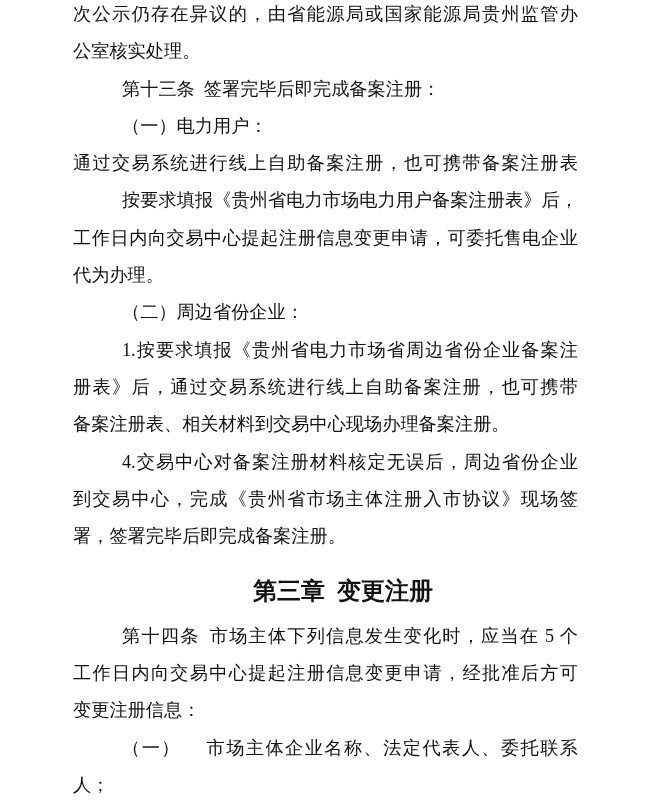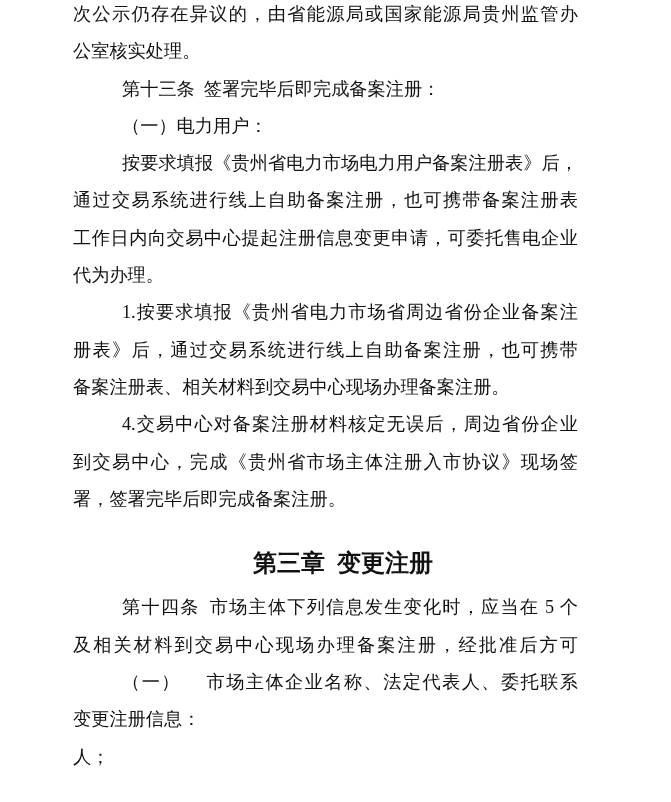--- a/index.html
+++ b/index.html
@@ -32,43 +32,44 @@
     text-justify: inter-character;
   }
   
   .in { text-indent: 49px; }
   
   .heading {
     font-weight: bold;
     font-size: 24px;
     height: 37.3px;
     line-height: 37.3px;
-    margin-top: 27px;
+    margin-top: 18px;
     margin-bottom: 7px;
     padding-left: 180px;
     text-align: left;
   }
 </style>
 </head>
 <body>
 
 <div class="doc">
   <div class="ln j">次公示仍存在异议的，由省能源局或国家能源局贵州监管办</div>
   <div class="ln">公室核实处理。</div>
   <div class="ln in">第十三条 签署完毕后即完成备案注册：</div>
   <div class="ln in">（一）电力用户：</div>
+  <div class="ln j">通过交易系统进行线上自助备案注册，也可携带备案注册表</div>
   <div class="ln in j">按要求填报《贵州省电力市场电力用户备案注册表》后，</div>
-  <div class="ln j">通过交易系统进行线上自助备案注册，也可携带备案注册表</div>
   <div class="ln j">工作日内向交易中心提起注册信息变更申请，可委托售电企业</div>
   <div class="ln">代为办理。</div>
+  <div class="ln in">（二）周边省份企业：</div>
   <div class="ln in j">1.按要求填报《贵州省电力市场省周边省份企业备案注</div>
   <div class="ln j">册表》后，通过交易系统进行线上自助备案注册，也可携带</div>
   <div class="ln">备案注册表、相关材料到交易中心现场办理备案注册。</div>
   <div class="ln in j">4.交易中心对备案注册材料核定无误后，周边省份企业</div>
   <div class="ln j">到交易中心，完成《贵州省市场主体注册入市协议》现场签</div>
   <div class="ln">署，签署完毕后即完成备案注册。</div>
   <div class="heading">第三章 变更注册</div>
   <div class="ln in j">第十四条 市场主体下列信息发生变化时，应当在 5 个</div>
-  <div class="ln j">及相关材料到交易中心现场办理备案注册，经批准后方可</div>
+  <div class="ln j">工作日内向交易中心提起注册信息变更申请，经批准后方可</div>
+  <div class="ln">变更注册信息：</div>
   <div class="ln in j">（一）　 市场主体企业名称、法定代表人、委托联系</div>
-  <div class="ln">变更注册信息：</div>
   <div class="ln">人；</div>
 </div>
 
 </body></html>

